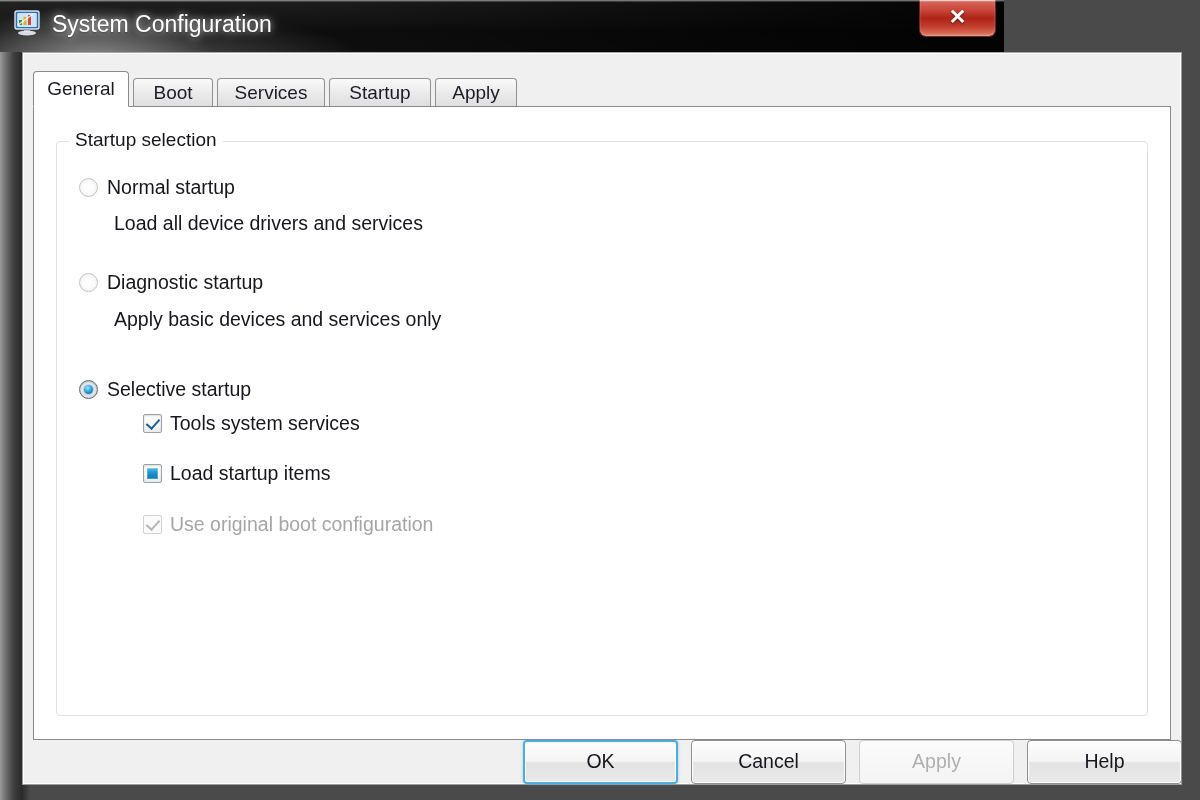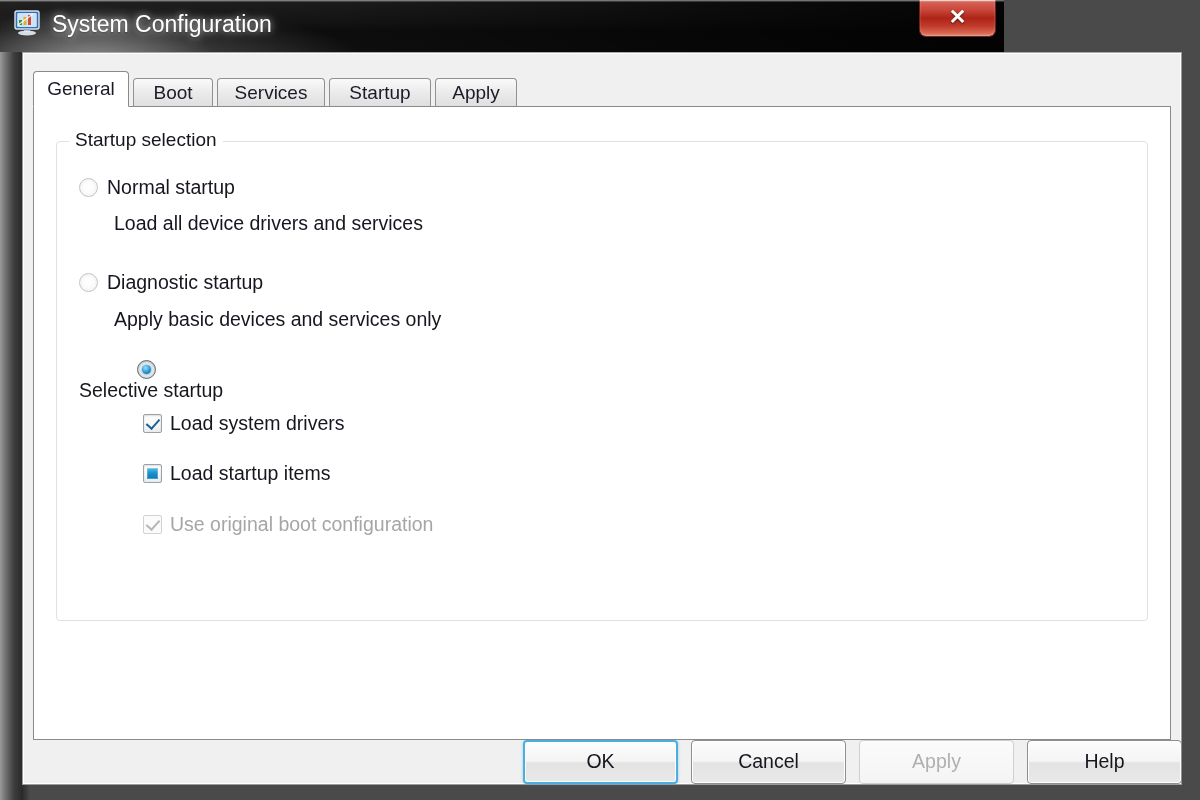--- a/index.html
+++ b/index.html
@@ -164,21 +164,21 @@
     border: 1px solid #8a8a8a;
     z-index: 2;
   }
 
   
   #group-startup-selection {
     position: absolute;
     left: 22px;
     top: 34px;
     width: 1092px;
-    height: 480px;
+    height: 575px;
     box-sizing: border-box;
     border: 1px solid #e1e1e1;
     border-radius: 4px;
     text-decoration: underline;
   }
   #group-startup-selection-label {
     position: absolute;
     left: 12px;
     top: -13px;
     padding: 0 6px;
@@ -382,28 +382,28 @@
           <span class="radio-label">Normal startup</span>
         </div>
         <div class="radio-desc" style="top:70px;">Load all device drivers and services</div>
 
         <div class="radio-row" style="top:127px;">
           <span class="radio off"></span>
           <span class="radio-label">Diagnostic startup</span>
         </div>
         <div class="radio-desc" style="top:166px;">Apply basic devices and services only</div>
 
-        <div class="radio-row" style="top:218px;flex-direction:column;">
+        <div class="radio-row" style="top:234px;">
           <span class="radio on"></span>
           <span class="radio-label">Selective startup</span>
         </div>
 
         <div class="check-row" style="top:268px;">
           <span class="checkbox checked"></span>
-          <span class="check-label">Load system drivers</span>
+          <span class="check-label">Tools system services</span>
         </div>
 
         <div class="check-row" style="top:318px;">
           <span class="checkbox mixed"></span>
           <span class="check-label">Load startup items</span>
         </div>
 
         <div class="check-row disabled" style="top:369px;">
           <span class="checkbox checked disabled"></span>
           <span class="check-label disabled">Use original boot configuration</span>

